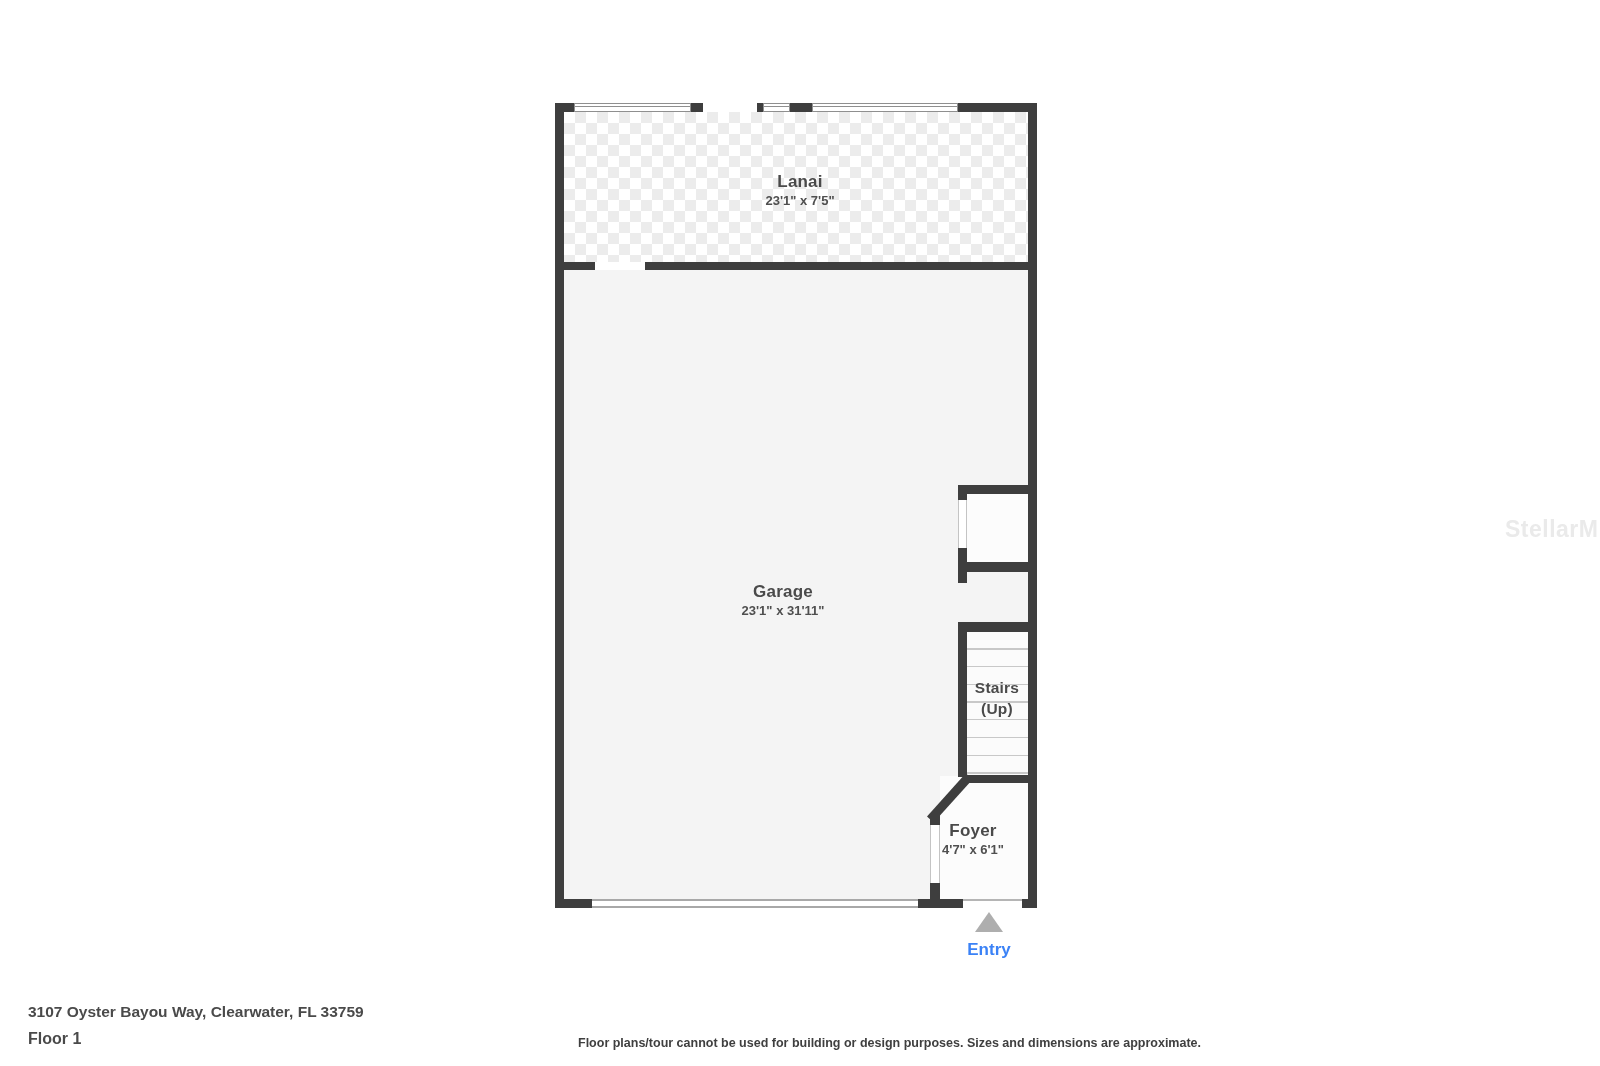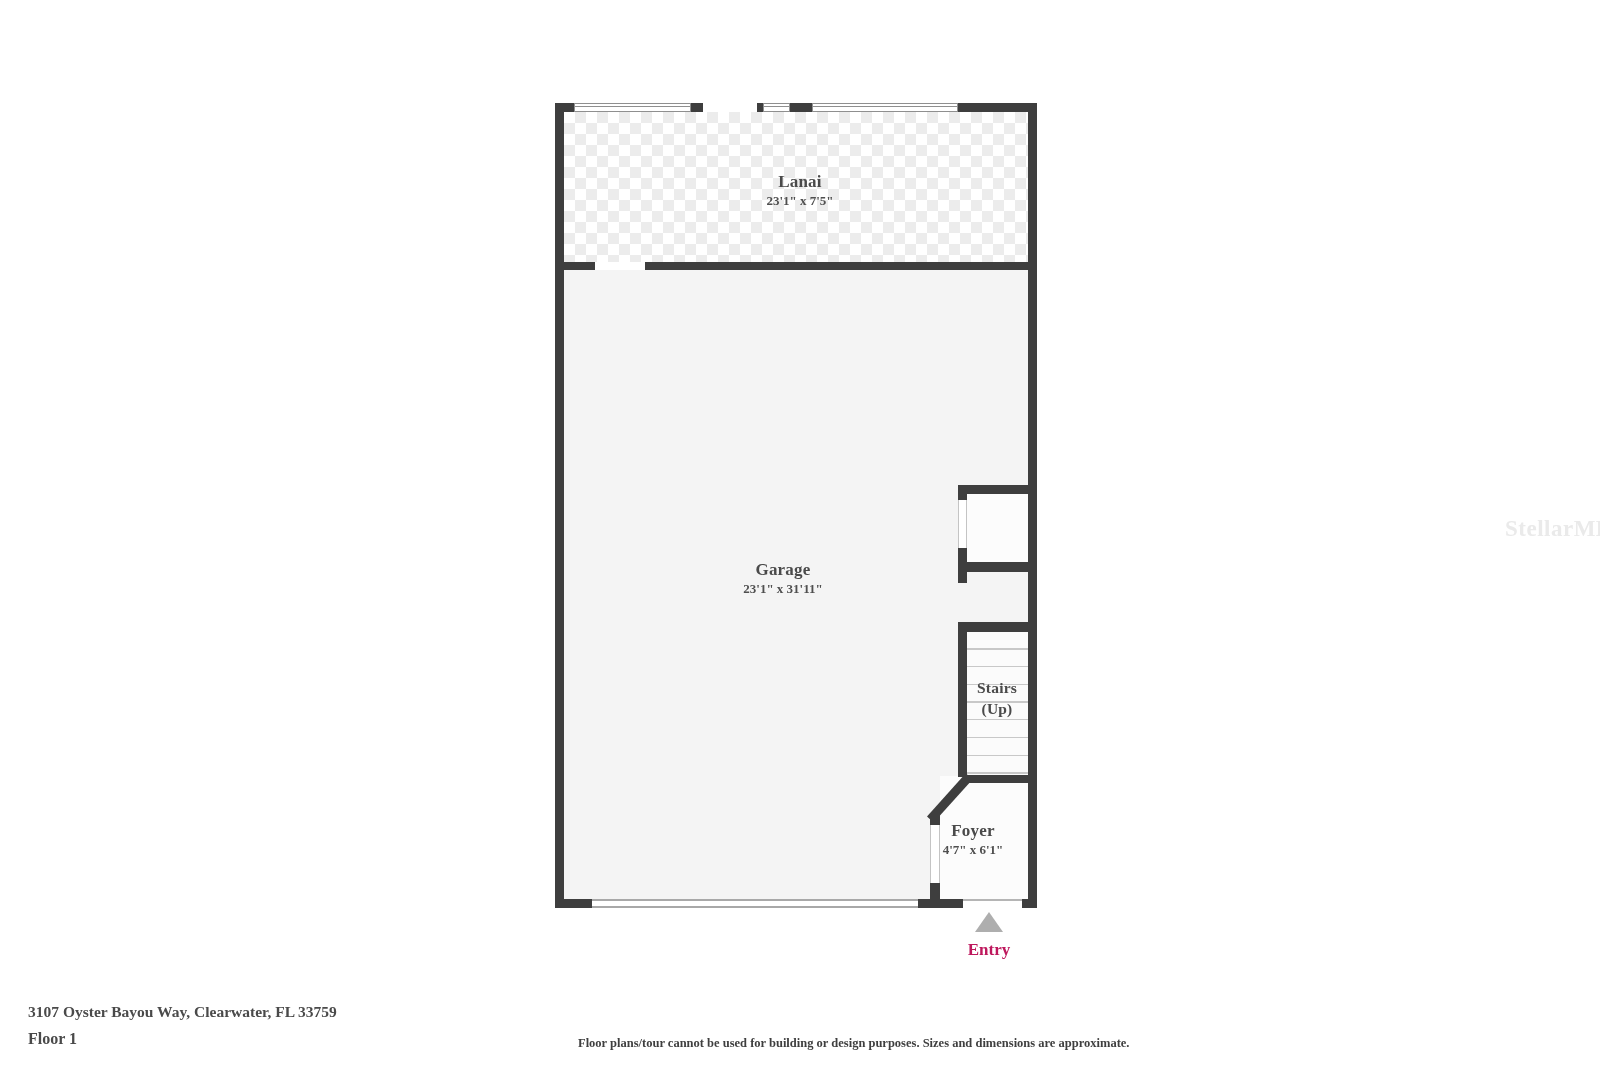--- a/index.html
+++ b/index.html
@@ -1,18 +1,18 @@
 <!DOCTYPE html>
 <html><head>
 <meta charset="utf-8">
 <style>
   html,body{margin:0;padding:0;background:#fff;}
   #page{
     position:relative;width:1600px;height:1066px;background:#ffffff;
-    overflow:hidden;font-family:Liberation Serif, serif;
+    overflow:hidden;font-family:Liberation Sans, sans-serif;
   }
   
   #plan{position:absolute;left:555px;top:103px;width:482px;height:805px;}
   .w{position:absolute;background:#3e3e3e;}
   .open{position:absolute;background:#ffffff;}
   .win{
     position:absolute;background-color:#ffffff;
     border:1px solid #8f8f8f;box-sizing:border-box;
     background-image:linear-gradient(to bottom,rgba(0,0,0,0) 2.5px,#8f8f8f 2.5px,#8f8f8f 3.5px,rgba(0,0,0,0) 3.5px);
   }
@@ -50,21 +50,21 @@
   .room-name{font-size:17px;line-height:19px;letter-spacing:.2px;}
   .room-dims{font-size:13px;line-height:15px;margin-top:2px;color:#4f4f4f;}
   .stairs-name{font-size:15.5px;line-height:21px;}
   .entry-arrow{
     position:absolute;width:0;height:0;
     border-left:14px solid transparent;border-right:14px solid transparent;
     border-bottom:20px solid #aeaeae;
   }
   .entry-label{
     position:absolute;transform:translateX(-50%);
-    font-size:17px;font-weight:bold;color:#be185d;white-space:nowrap;
+    font-size:17px;font-weight:bold;color:#3b82f6;white-space:nowrap;
   }
   .addr{position:absolute;left:28px;top:1003px;font-size:15.5px;font-weight:bold;color:#4a4a4a;white-space:nowrap;}
   .floor{position:absolute;left:28px;top:1030px;font-size:16px;font-weight:bold;color:#4a4a4a;white-space:nowrap;}
   .disclaimer{position:absolute;left:540px;top:1036px;width:480px;text-align:center;font-size:12.5px;font-weight:bold;color:#3f3f3f;white-space:nowrap;padding-left:38px;}
   .watermark{position:absolute;left:1505px;top:516px;font-size:23px;font-weight:bold;color:#eaeaea;letter-spacing:.5px;white-space:nowrap;}
 </style>
 </head>
 <body>
 
 <div id="page">
@@ -114,21 +114,21 @@
     <div class="w" style="left:0;top:796px;width:37px;height:9px;"></div>
     <div class="garage-door" style="left:37px;top:796px;width:326px;height:9px;"></div>
     <div class="w" style="left:363px;top:796px;width:45px;height:9px;"></div>
     <div class="entry-threshold" style="left:408px;top:796px;width:59px;height:9px;"></div>
     <div class="w" style="left:467px;top:796px;width:15px;height:9px;"></div>
 
     <div class="room-label" style="left:245px;top:69px;">
       <div class="room-name">Lanai</div>
       <div class="room-dims">23'1" x 7'5"</div>
     </div>
-    <div class="room-label" style="left:228px;top:457px;">
+    <div class="room-label" style="left:228px;top:479px;">
       <div class="room-name">Garage</div>
       <div class="room-dims">23'1" x 31'11"</div>
     </div>
     <div class="room-label" style="left:442px;top:574px;">
       <div class="stairs-name room-name">Stairs</div>
       <div class="stairs-name room-name">(Up)</div>
     </div>
     <div class="room-label" style="left:418px;top:718px;">
       <div class="room-name">Foyer</div>
       <div class="room-dims">4'7" x 6'1"</div>

